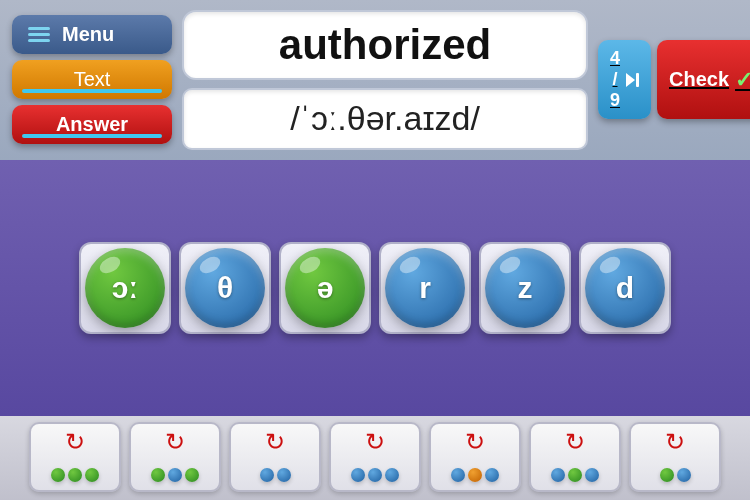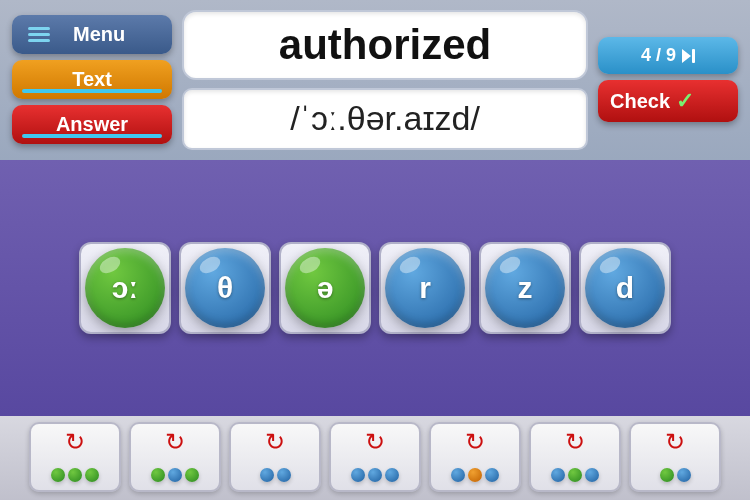--- a/index.html
+++ b/index.html
@@ -49,21 +49,21 @@
       background: linear-gradient(180deg, #5c7aaa 0%, #3a5a8a 100%);
       color: white;
       font-size: 20px;
       font-weight: bold;
       border: none;
       border-radius: 10px;
       padding: 8px 16px;
       cursor: pointer;
       display: flex;
       align-items: center;
-      gap: 23px;
+      gap: 12px;
       box-shadow: 0 3px 6px rgba(0,0,0,0.3);
       width: 100%;
     }
 
     .menu-lines {
       display: flex;
       flex-direction: column;
       gap: 3px;
     }
 
@@ -72,21 +72,21 @@
       height: 3px;
       background: #7dd4f0;
       border-radius: 2px;
     }
 
     
     .btn-text {
       background: linear-gradient(180deg, #f0a020 0%, #d07800 100%);
       color: white;
       font-size: 20px;
-      font-weight: bold;
+      font-weight: normal;
       border: none;
       border-radius: 10px;
       padding: 8px 16px;
       cursor: pointer;
       box-shadow: 0 3px 6px rgba(0,0,0,0.3);
       width: 100%;
       position: relative;
       overflow: hidden;
     }
 
@@ -157,24 +157,24 @@
       text-align: center;
       font-size: 34px;
       color: #222;
       box-shadow: inset 0 2px 4px rgba(0,0,0,0.1);
       line-height: 1.1;
     }
 
     
     .right-buttons {
       display: flex;
-      flex-direction: column;
       gap: 6px;
       width: 140px;
       flex-shrink: 0;
+      text-decoration: underline;
     }
 
     .btn-progress {
       background: linear-gradient(180deg, #5cb8e8 0%, #2a90c8 100%);
       color: white;
       font-size: 18px;
       font-weight: bold;
       border: none;
       border-radius: 10px;
       padding: 8px 12px;

